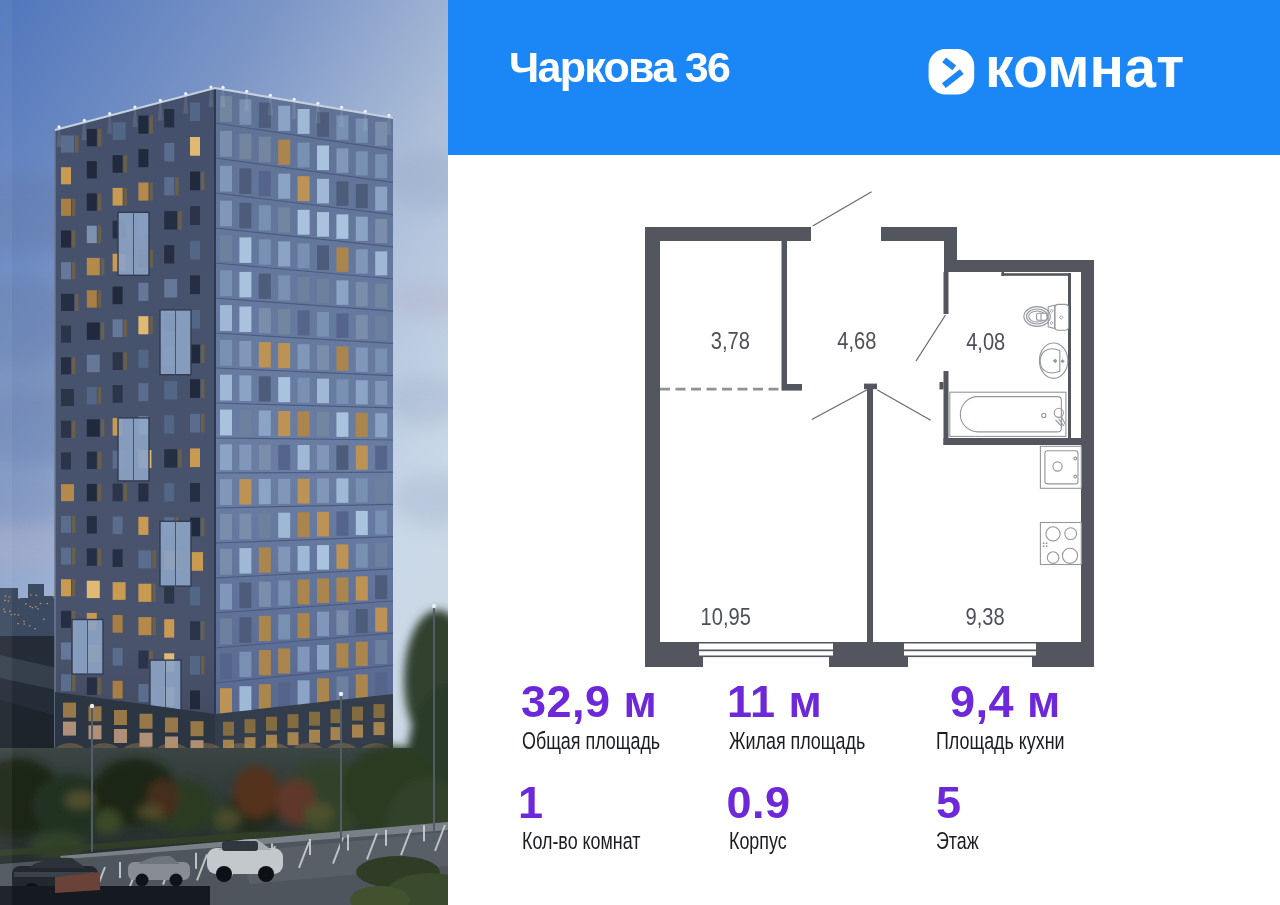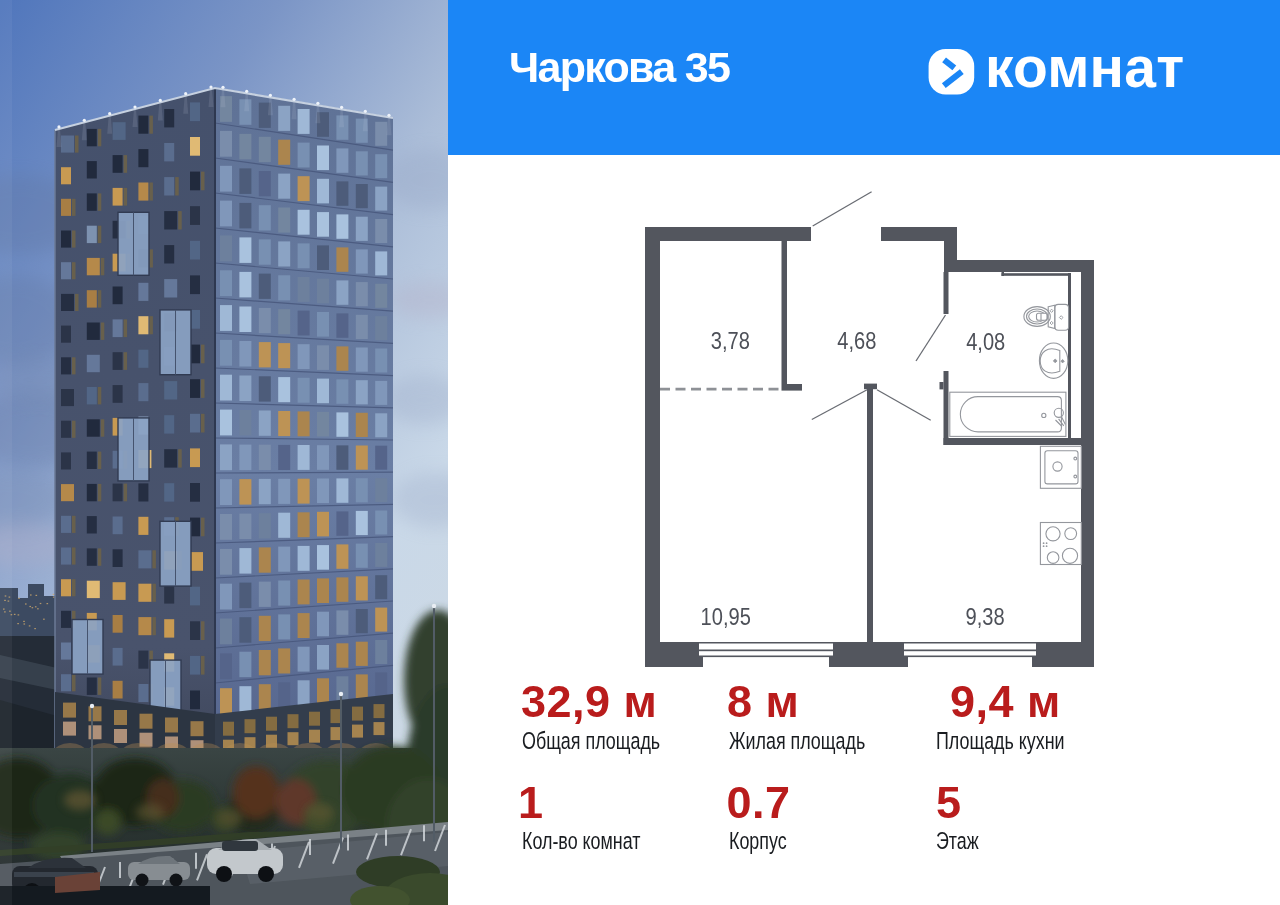--- a/index.html
+++ b/index.html
@@ -1,17 +1,17 @@
 <!DOCTYPE html>
 <html><head><meta charset="utf-8">
 <style>
 html,body{margin:0;padding:0;}
 body{width:1280px;height:905px;position:relative;overflow:hidden;background:#ffffff;font-family:"Liberation Sans",sans-serif;}
 .abs{position:absolute;}
-.num{font-weight:bold;color:#b91c1c;font-size:45px;line-height:1;letter-spacing:0.5px;}
+.num{font-weight:bold;color:#6d28d9;font-size:45px;line-height:1;letter-spacing:0.5px;}
 .lbl{color:#191c20;font-size:24.5px;line-height:1;transform:scaleX(0.73);transform-origin:0 0;white-space:nowrap;}
 </style></head>
 <body>
 
 <div class="abs" style="left:0;top:0;width:448px;height:905px;">
 <svg width="448" height="905" viewBox="0 0 448 905">
 <defs>
 <linearGradient id="sky" x1="0" y1="0" x2="0.75" y2="1">
 <stop offset="0" stop-color="#5076bc"></stop>
           <stop offset="0.3" stop-color="#7b95c6"></stop>
@@ -701,21 +701,21 @@
 <rect x="0" y="886" width="210" height="19" fill="#141a20"></rect>
 
 <polygon points="55,877 100,872 100,890 55,893" fill="#6a4237"></polygon>
 
 <rect x="0" y="0" width="12" height="905" fill="#ffffff" opacity="0.05"></rect>
 </svg>
 </div>
 
 <div class="abs" style="left:448px;top:0;width:832px;height:155px;background:#1b86f6;"></div>
 
-<div class="abs" style="left:509px;top:46px;color:#ffffff;font-size:43px;font-weight:bold;line-height:1;letter-spacing:-1.7px;">Чаркова 35</div>
+<div class="abs" style="left:509px;top:46px;color:#ffffff;font-size:43px;font-weight:bold;line-height:1;letter-spacing:-1.7px;">Чаркова 36</div>
 
 <svg class="abs" style="left:0;top:0" width="1280" height="155" viewBox="0 0 1280 155">
 <rect x="928.6" y="48.9" width="45.6" height="45.6" rx="17" fill="#ffffff"></rect>
 <g fill="#1b86f6">
 <rect x="-6.5" y="-3.1" width="13" height="6.2" transform="translate(949.2,63.9) rotate(38)"></rect>
 <rect x="-11.4" y="-3.1" width="22.8" height="6.2" transform="translate(952.8,78.6) rotate(-38)"></rect>
 </g>
 </svg>
 
 <div class="abs" style="left:985px;top:38.5px;color:#ffffff;font-size:57px;font-weight:bold;line-height:1;letter-spacing:0.2px;">комнат</div>
@@ -847,25 +847,25 @@
 
 <text transform="translate(725.7,625.1) scale(0.82,1)" text-anchor="middle" font-family="Liberation Sans, sans-serif" font-size="24.5" fill="#4d5058">10,95</text>
 
 <text transform="translate(985.1,625.1) scale(0.82,1)" text-anchor="middle" font-family="Liberation Sans, sans-serif" font-size="24.5" fill="#4d5058">9,38</text>
 </g>
   </svg>
 
 <div class="abs num" style="left:521px;top:678.5px;">32,9 м</div>
 <div class="abs lbl" style="left:522px;top:729px;">Общая площадь</div>
 
-<div class="abs num" style="left:727px;top:678.5px;">8 м</div>
+<div class="abs num" style="left:727px;top:678.5px;">11 м</div>
 <div class="abs lbl" style="left:729px;top:729px;">Жилая площадь</div>
 
 <div class="abs num" style="left:934px;top:678.5px;margin-left:16px;">9,4 м</div>
 <div class="abs lbl" style="left:936px;top:729px;">Площадь кухни</div>
 
 <div class="abs num" style="left:518px;top:780px;">1</div>
 <div class="abs lbl" style="left:522px;top:829px;">Кол-во комнат</div>
 
-<div class="abs num" style="left:726.5px;top:780px;">0.7</div>
+<div class="abs num" style="left:726.5px;top:780px;">0.9</div>
 <div class="abs lbl" style="left:729px;top:829px;">Корпус</div>
 
 <div class="abs num" style="left:936px;top:780px;">5</div>
 <div class="abs lbl" style="left:936px;top:829px;">Этаж</div>
 </body></html>

